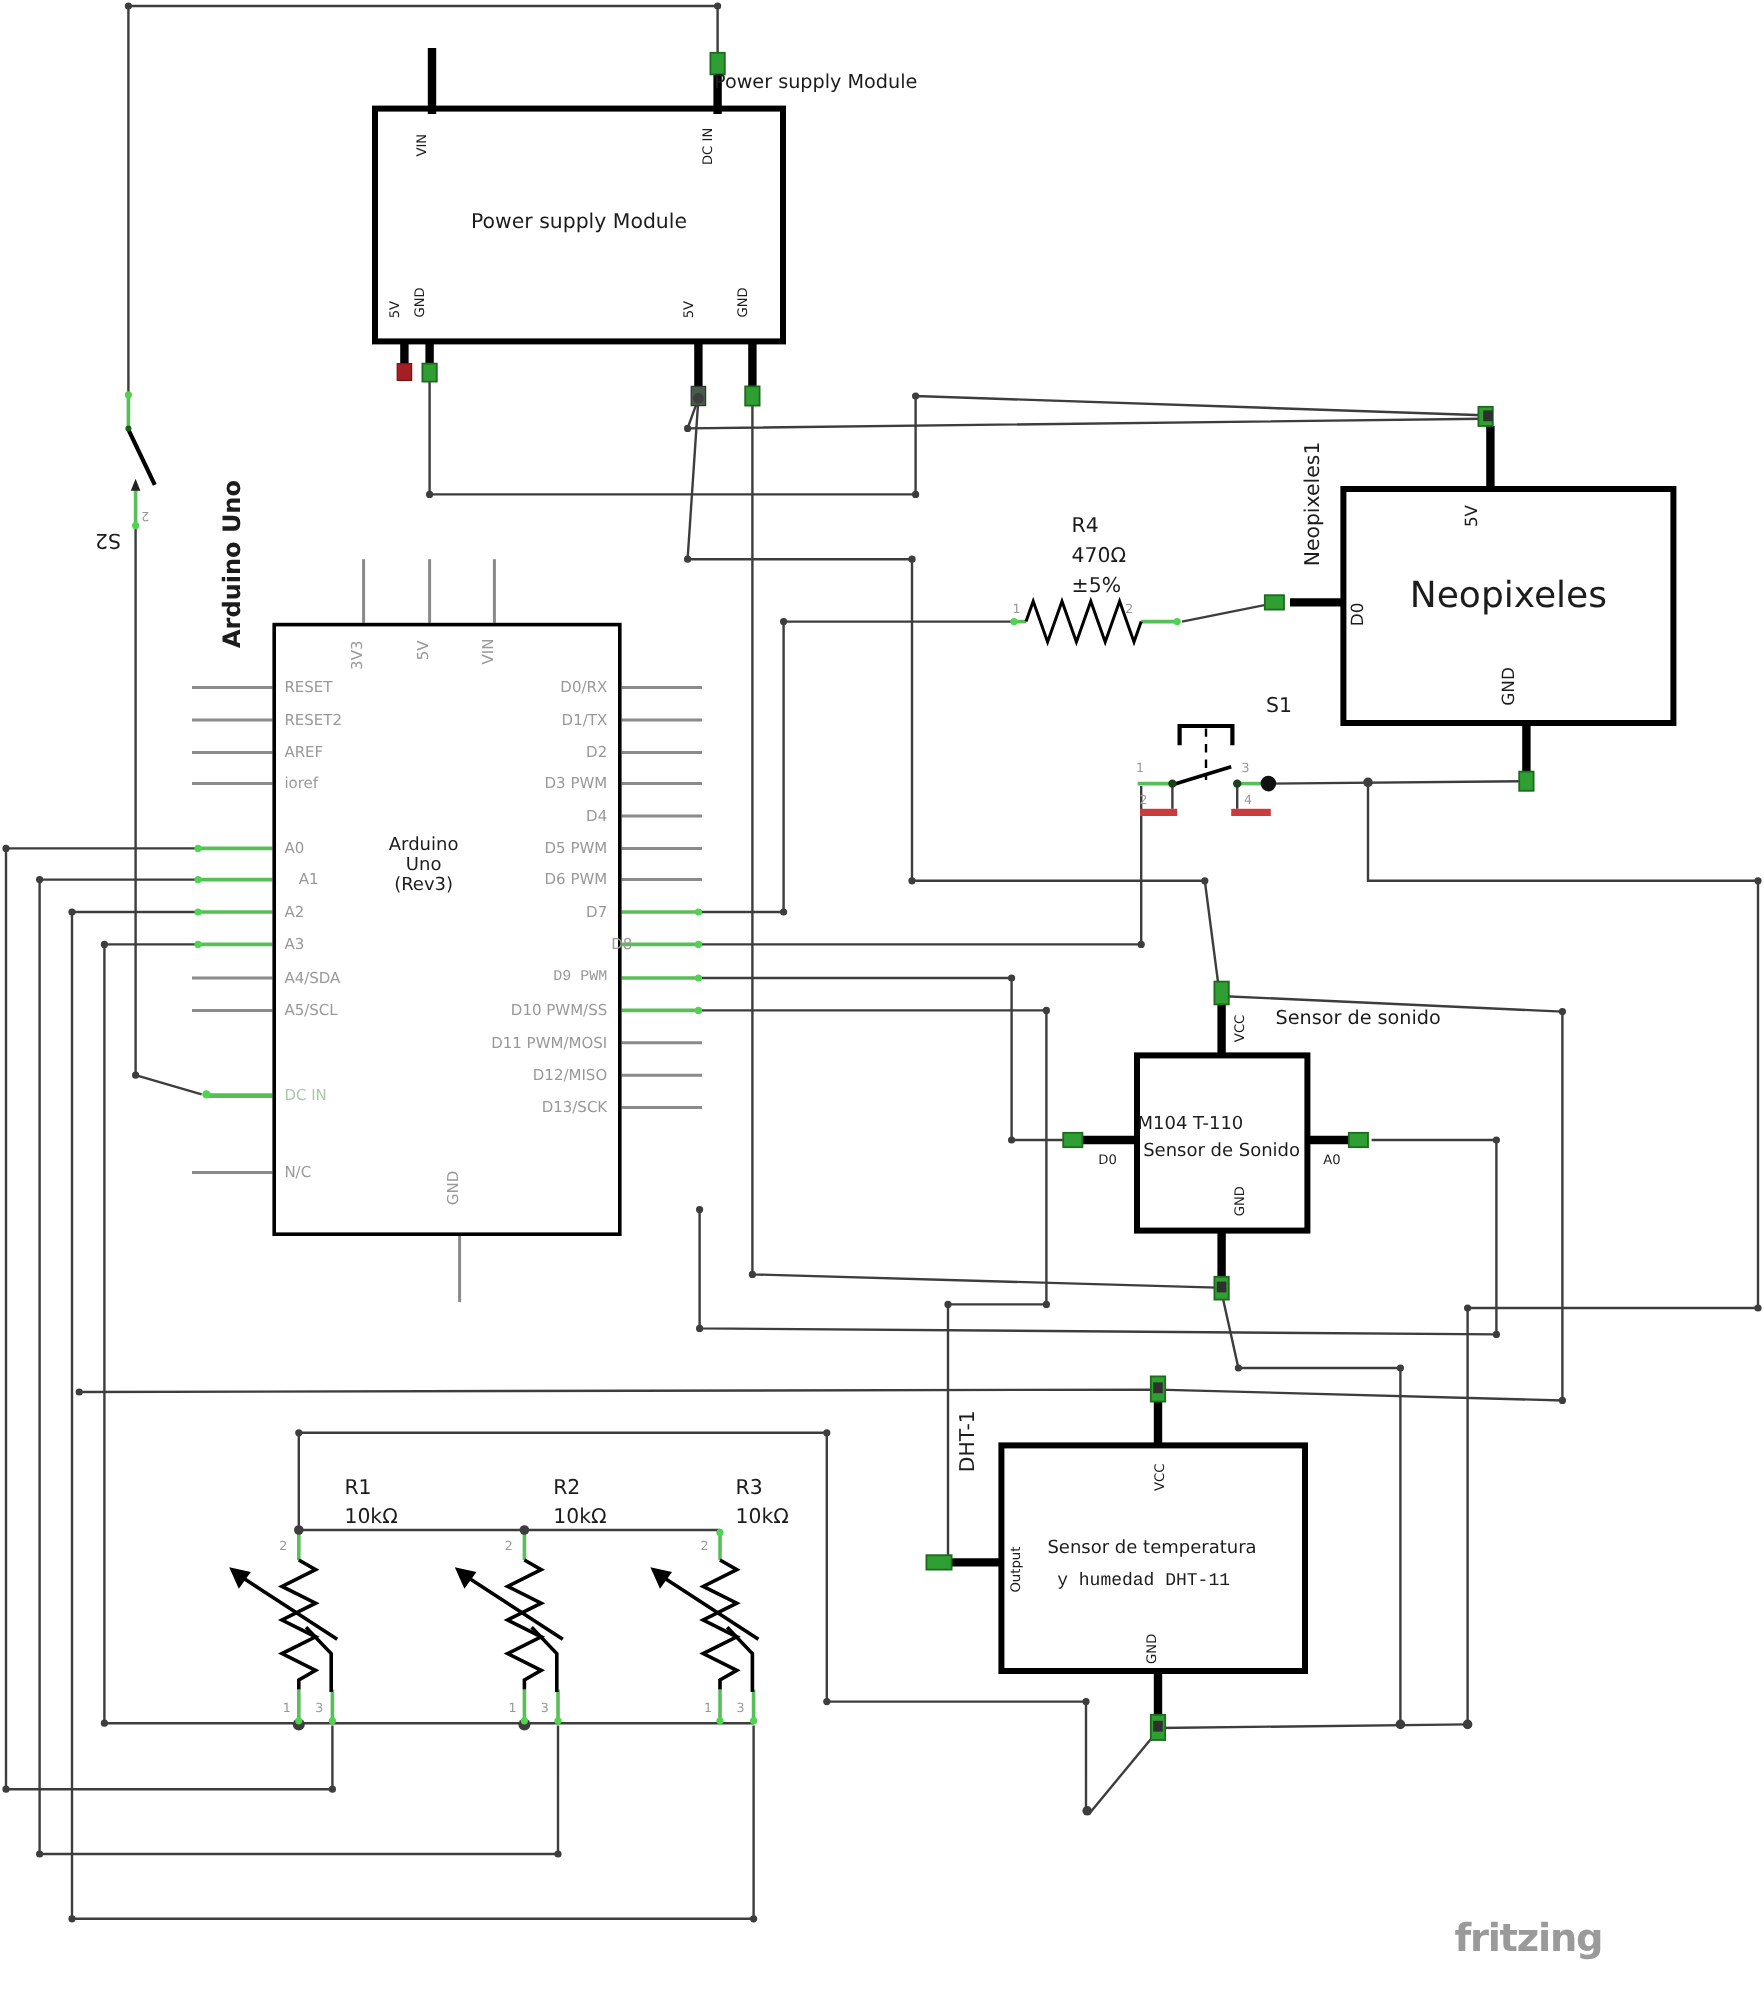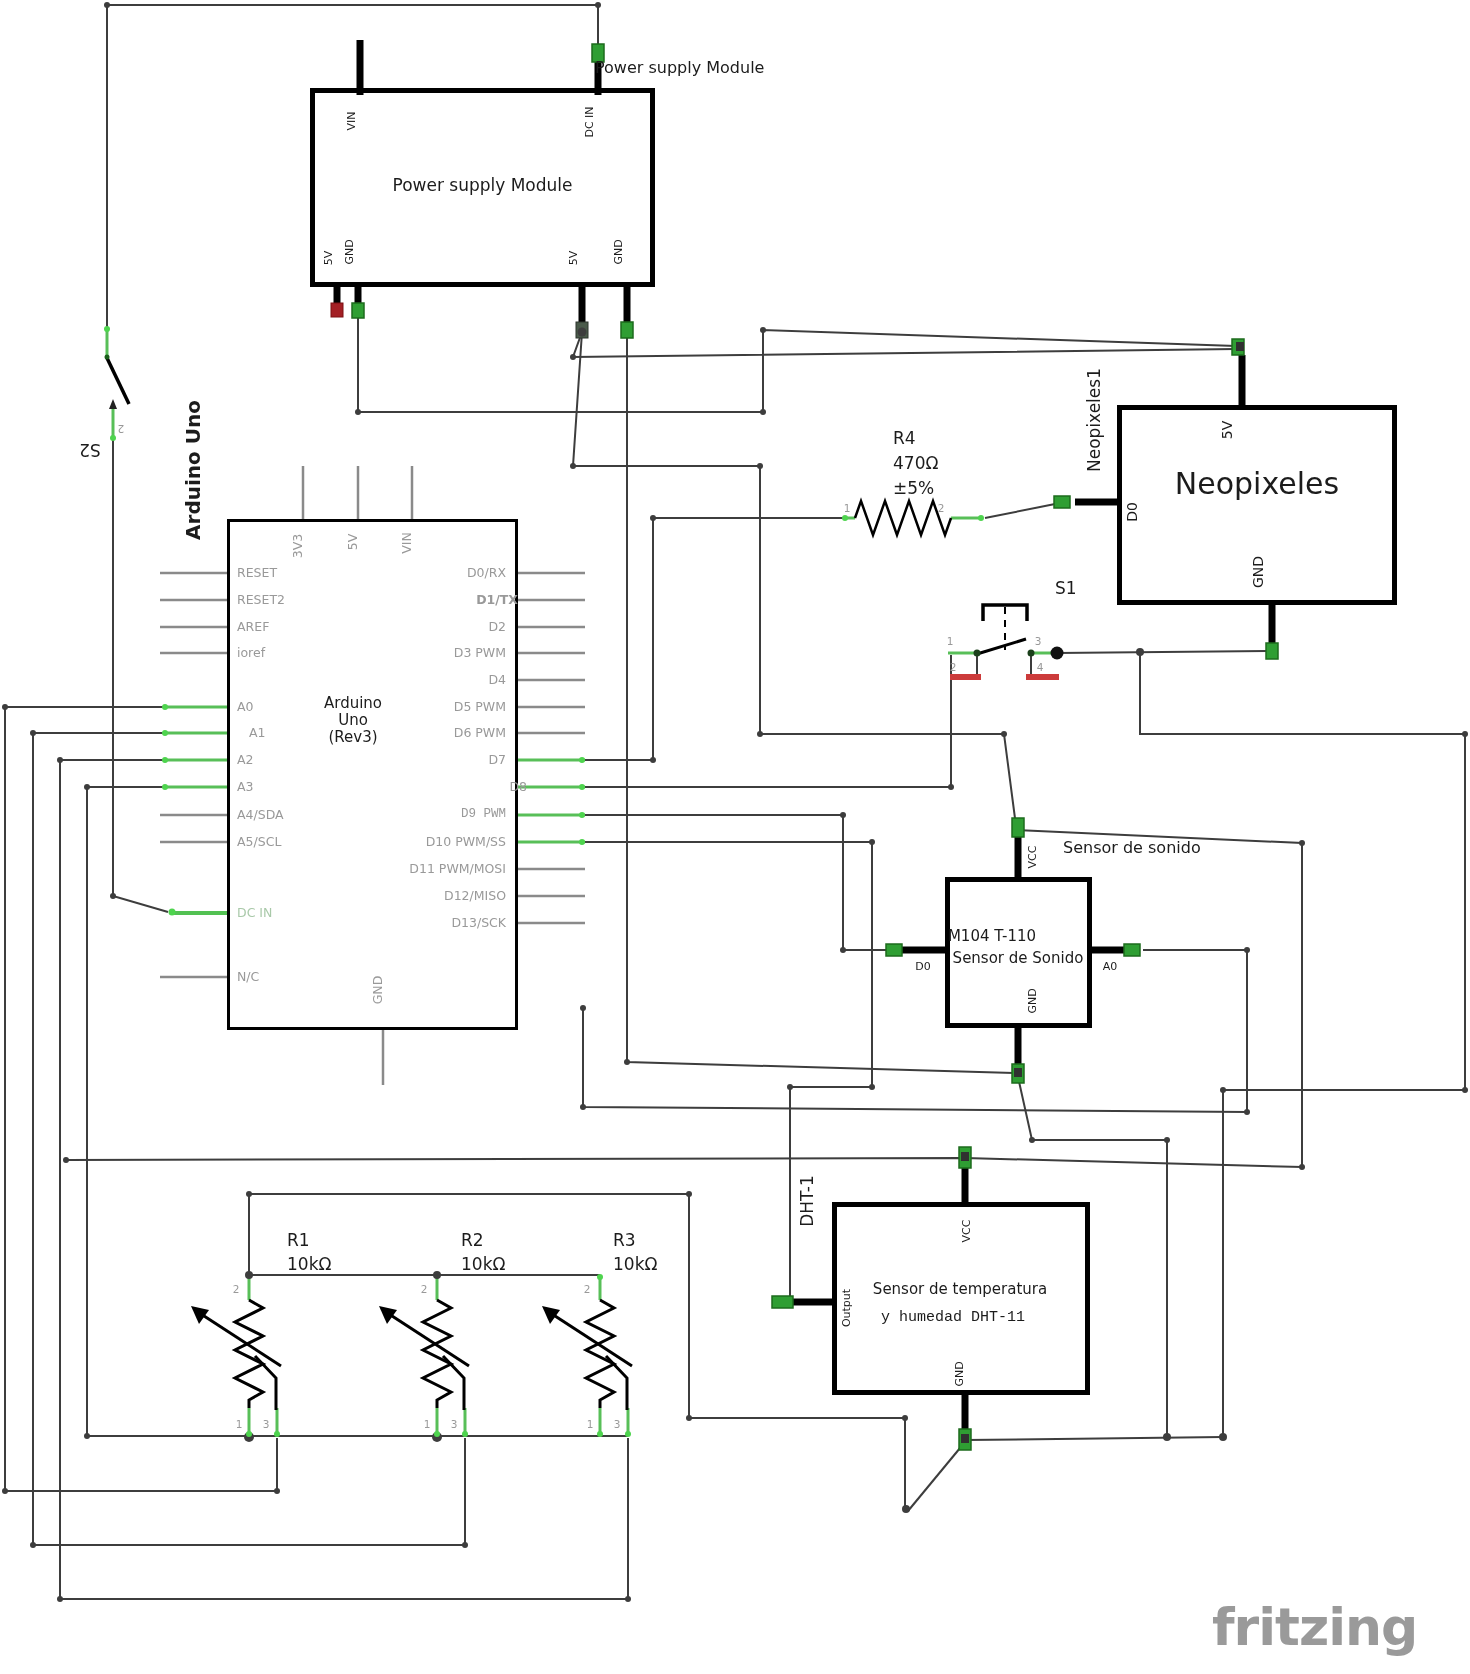--- a/index.html
+++ b/index.html
@@ -15,21 +15,21 @@
   .t11{font-size:11px;}
   .t15{font-size:15px;}
   .t16{font-size:16px;}
   .t17{font-size:17px;}
   .t20{font-size:20px;}
   .t30{font-size:30px;}
   .ctr{transform:translate(-50%,-50%);}
   .rot{transform:translate(-50%,-50%) rotate(-90deg);}
   .rot180{transform:translate(-50%,-50%) rotate(180deg);}
   .ra{text-align:right;}
-  .wm{font-weight:600;letter-spacing:-1px;font-size:52px;color:#9a9a9a;}
+  .wm{font-weight:600;letter-spacing:-1px;font-size:32px;color:#9a9a9a;}
 </style>
 </head>
 <body>
 
 <div id="stage">
 
 <svg width="1470" height="1674" viewBox="0 0 1470 1674">
 
   <g stroke="#3d3d3d" stroke-width="2" fill="none">
     <path d="M107,358 L107,5 L598,5 L598,48"></path>
@@ -317,42 +317,42 @@
 <span class="lbl" style="left:237px;top:699px;">A0</span>
 <span class="lbl" style="left:237px;top:725px;margin-left:12px;">A1</span>
 <span class="lbl" style="left:237px;top:752px;">A2</span>
 <span class="lbl" style="left:237px;top:779px;">A3</span>
 <span class="lbl" style="left:237px;top:807px;">A4/SDA</span>
 <span class="lbl" style="left:237px;top:834px;">A5/SCL</span>
 <span class="lbl lg" style="left:237px;top:905px;">DC IN</span>
 <span class="lbl" style="left:237px;top:969px;">N/C</span>
 
 <span class="lbl ra" style="left:380px;top:565px;width:126px;">D0/RX</span>
-<span class="lbl ra" style="left:392px;top:592px;width:126px;font-weight:bold;">D1/TX</span>
+<span class="lbl ra" style="left:380px;top:592px;width:126px;">D1/TX</span>
 <span class="lbl ra" style="left:380px;top:619px;width:126px;">D2</span>
 <span class="lbl ra" style="left:380px;top:645px;width:126px;">D3 PWM</span>
 <span class="lbl ra" style="left:380px;top:672px;width:126px;">D4</span>
 <span class="lbl ra" style="left:380px;top:699px;width:126px;">D5 PWM</span>
 <span class="lbl ra" style="left:380px;top:725px;width:126px;">D6 PWM</span>
 <span class="lbl ra" style="left:380px;top:752px;width:126px;">D7</span>
 <span class="lbl ra" style="left:401px;top:779px;width:126px;">D8</span>
 <span class="lbl ra" style="left:380px;top:807px;width:126px;font-family:Liberation Mono, monospace;">D9 PWM</span>
 <span class="lbl ra" style="left:380px;top:834px;width:126px;">D10 PWM/SS</span>
 <span class="lbl ra" style="left:380px;top:861px;width:126px;">D11 PWM/MOSI</span>
 <span class="lbl ra" style="left:380px;top:888px;width:126px;">D12/MISO</span>
 <span class="lbl ra" style="left:380px;top:915px;width:126px;">D13/SCK</span>
 
 <span class="lbl dk t17" style="left:893px;top:428px;">R4</span>
 <span class="lbl dk t17" style="left:893px;top:453px;">470Ω</span>
 <span class="lbl dk t17" style="left:893px;top:478px;">±5%</span>
 <span class="lbl t10 ctr" style="left:847px;top:508px;">1</span>
 <span class="lbl t10 ctr" style="left:941px;top:508px;">2</span>
 
 <span class="lbl dk t17 rot" style="left:1094px;top:420px;">Neopixeles1</span>
-<span class="lbl dk t30 ctr" style="left:1257px;top:484px;">Neopixeles</span>
+<span class="lbl dk t30 ctr" style="left:1257px;top:497px;">Neopixeles</span>
 <span class="lbl dk rot" style="left:1227px;top:430px;font-size:14px;">5V</span>
 <span class="lbl dk rot" style="left:1132px;top:512px;font-size:14px;">D0</span>
 <span class="lbl dk rot" style="left:1258px;top:572px;font-size:14px;">GND</span>
 
 <span class="lbl dk t17" style="left:1055px;top:578px;">S1</span>
 <span class="lbl t10 ctr" style="left:950px;top:641px;">1</span>
 <span class="lbl t10 ctr" style="left:1038px;top:641px;">3</span>
 <span class="lbl t10 ctr" style="left:953px;top:667px;">2</span>
 <span class="lbl t10 ctr" style="left:1040px;top:667px;">4</span>
 

